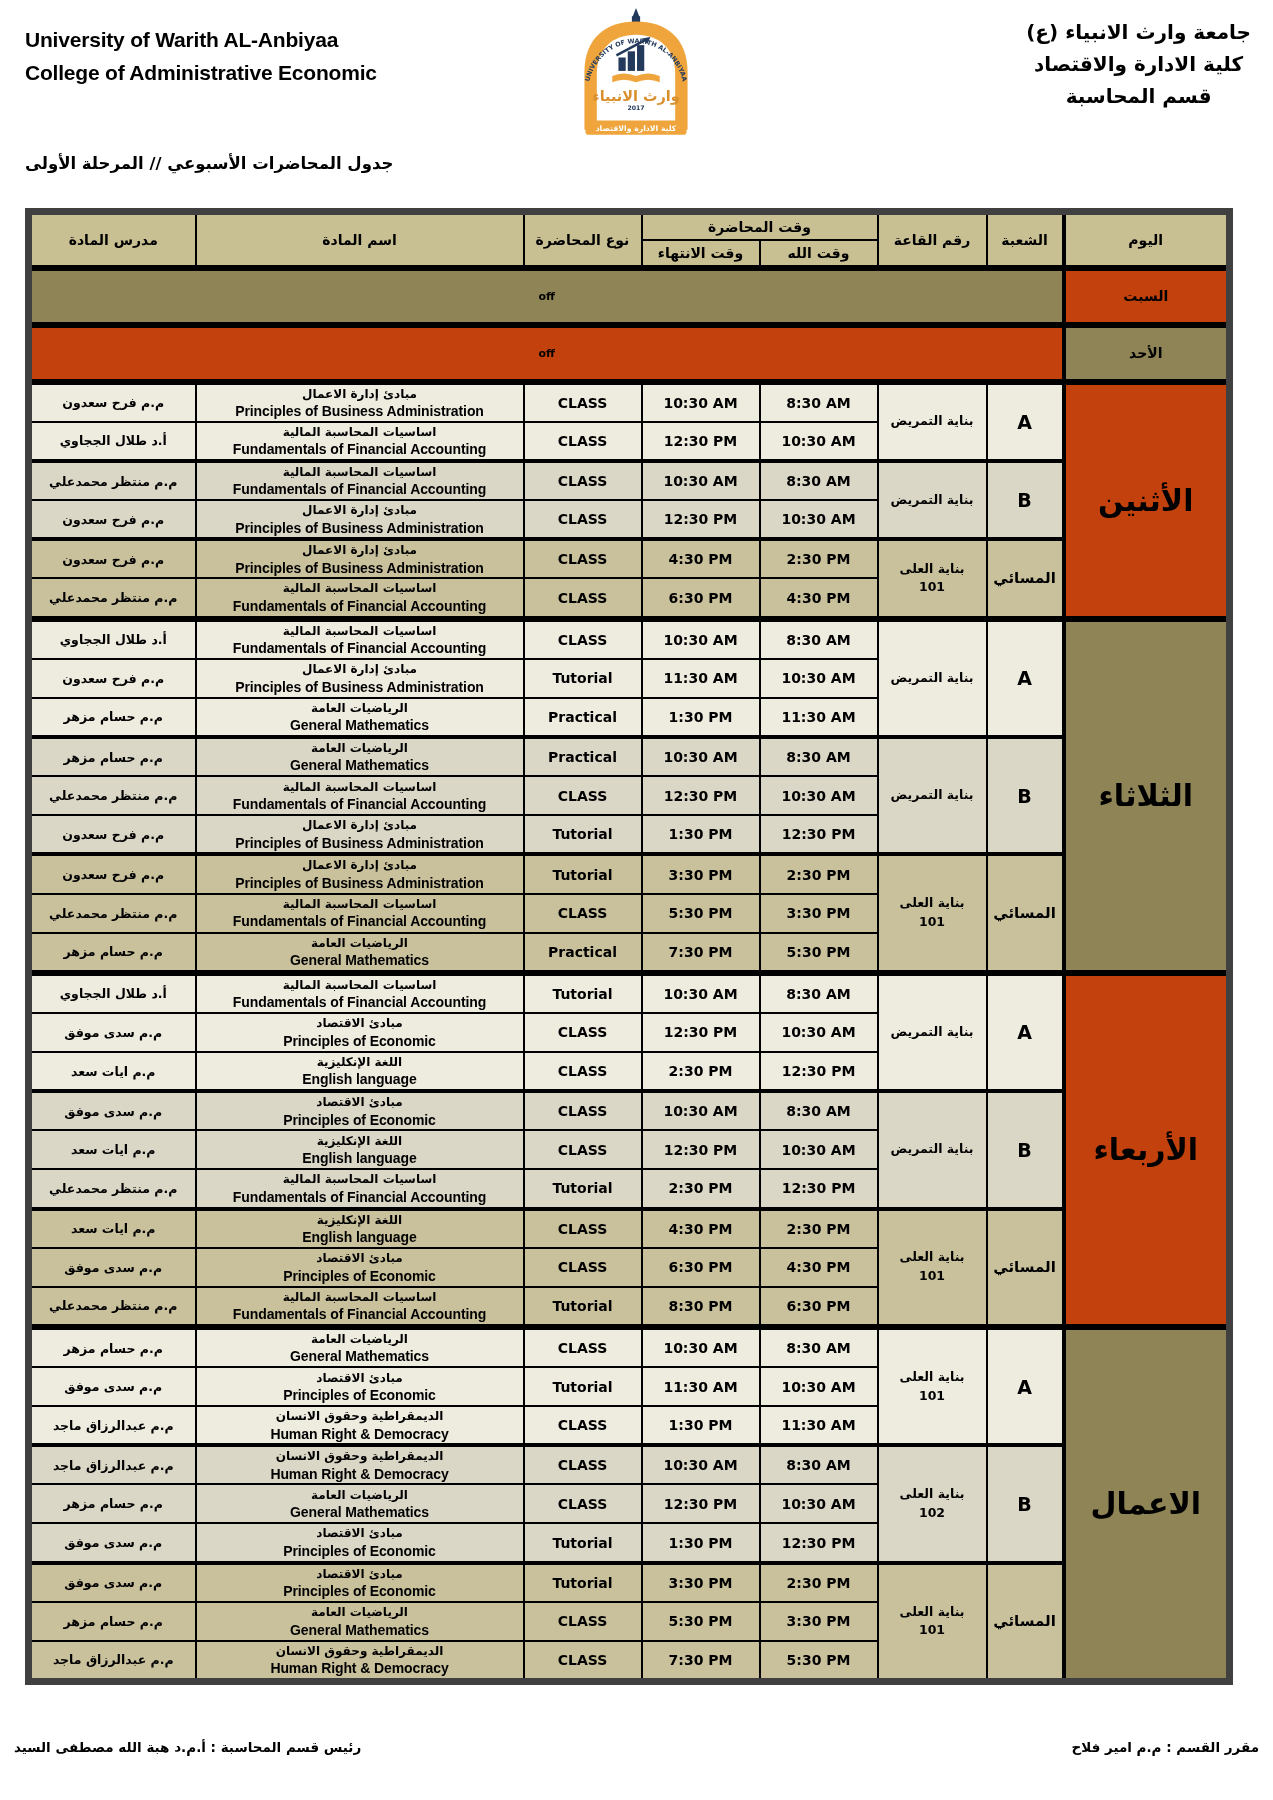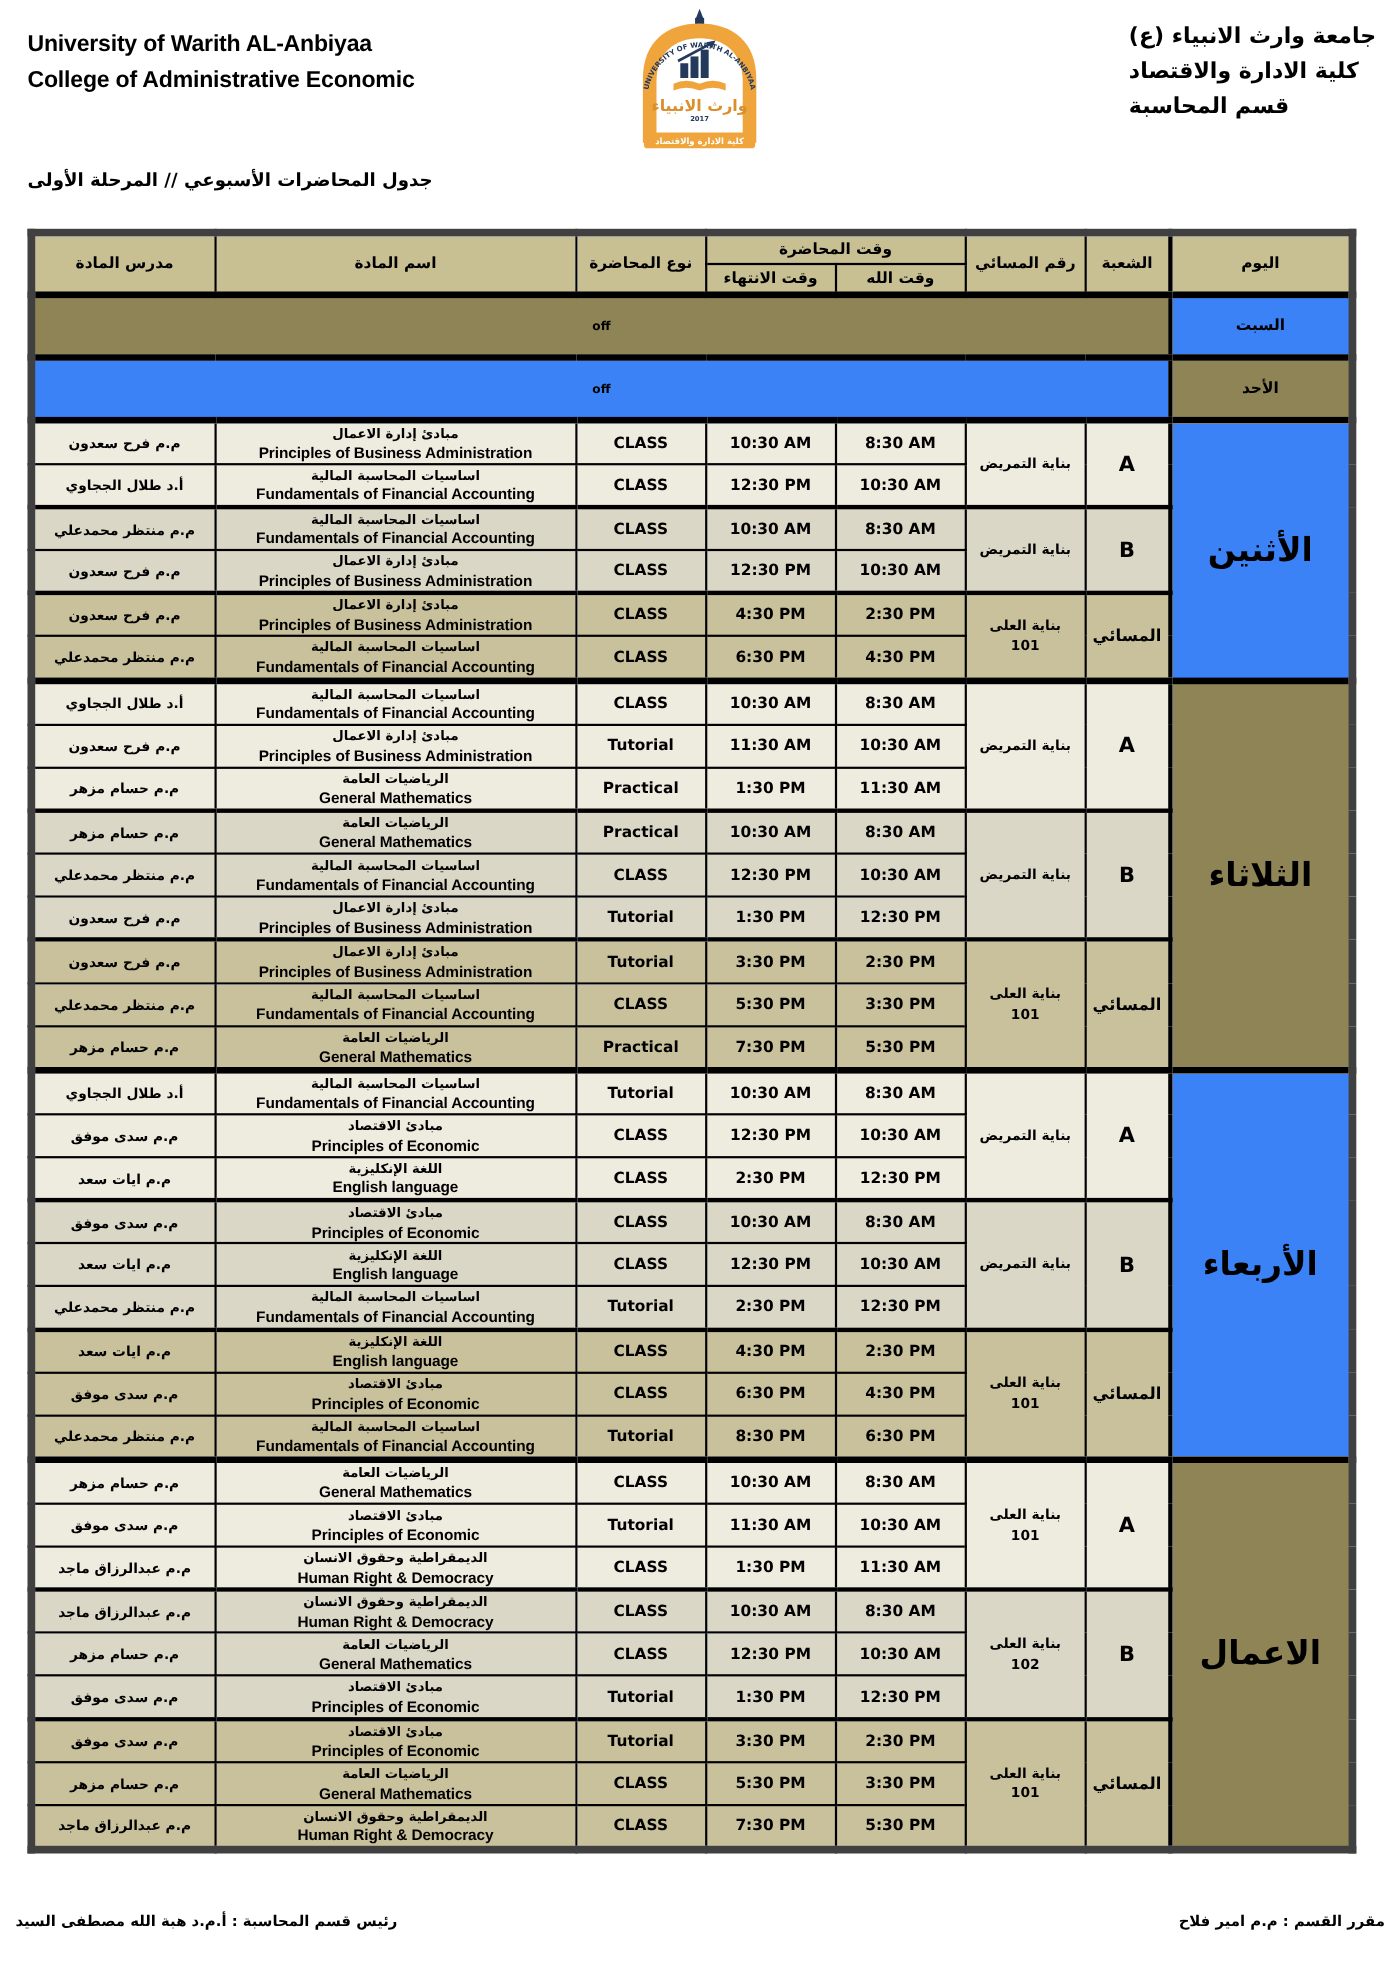--- a/index.html
+++ b/index.html
@@ -5,21 +5,21 @@
   *{box-sizing:border-box;margin:0;padding:0}
   html,body{width:1273px;background:#fff}
   body{height:1800px;position:relative;overflow:hidden;color:#000;
        font-family:"DejaVu Sans","Liberation Sans",sans-serif;}
 
   
   .topbar{display:flex;justify-content:space-between;align-items:flex-start;
           padding:14px 22px 0 25px;height:140px}
   .en-block{font-family:"Liberation Sans","DejaVu Sans",sans-serif;
             font-weight:bold;font-size:21px;line-height:1.55;padding-top:10px;letter-spacing:-.2px}
-  .ar-block{direction:rtl;text-align:left;font-weight:bold;font-size:20px;line-height:1.6;padding-top:2px}
+  .ar-block{direction:rtl;text-align:center;font-weight:bold;font-size:20px;line-height:1.6;padding-top:2px}
   .logo-wrap{position:absolute;left:558px;top:8px;width:156px;height:132px}
 
   
   .titles{width:950px;margin:10px 0 0 25px;text-align:left;direction:rtl;
           font-weight:bold;font-size:16.5px;line-height:1.7}
 
   
   .table-wrap{margin:30px 0 0 25px}
   table{border-collapse:collapse;table-layout:fixed;width:1201px;border:7px solid #404040}
   th,td{border:2px solid #000;font-weight:bold;vertical-align:middle;
@@ -27,21 +27,21 @@
   thead tr{height:28px}
   thead th{background:#c8bf92;font-size:14px}
   .ar{direction:rtl}
   tr.off-row{height:57px}
   tr.lesson-row{height:39px}
   tr.group-first>td{border-top-width:4px}
   tr.day-first>td{border-top-width:6px}
   .day-col{border-left-width:4px}
 
   .bg-olive{background:#8e8455}
-  .bg-daylight{background:#3b82f6}
+  .bg-daylight{background:#c2410c}
   .bg-a{background:#eeebdf}
   .bg-b{background:#dbd7c6}
   .bg-m{background:#c9c19c}
 
   .off-cell{font-size:11px}
   .teacher-cell{font-size:12.5px}
   .sub-ar{font-size:12px;line-height:1.45;direction:rtl}
   .sub-en{font-family:"Liberation Sans","DejaVu Sans",sans-serif;font-size:14px;line-height:1.2;letter-spacing:-.1px}
   .type-cell,.time-cell{font-size:14px}
   .room-cell{font-size:12.5px;line-height:1.5}
@@ -115,21 +115,21 @@
         <col style="width:109px">
       <col style="width:77px">
         <col style="width:166px">
     </colgroup>
     <thead>
       <tr>
         <th rowspan="2" class="ar">مدرس المادة</th>
         <th rowspan="2" class="ar">اسم المادة</th>
         <th rowspan="2" class="ar">نوع المحاضرة</th>
         <th colspan="2" class="ar">وقت المحاضرة</th>
-        <th rowspan="2" class="ar">رقم المسائي</th>
+        <th rowspan="2" class="ar">رقم القاعة</th>
         <th rowspan="2" class="ar">الشعبة</th>
         <th rowspan="2" class="ar day-col">اليوم</th>
       </tr>
       <tr>
         <th class="ar">وقت الانتهاء</th>
         <th class="ar">وقت الله</th>
       </tr>
     </thead>
     <tbody id="schedule-body">
         <tr class="off-row day-first">

